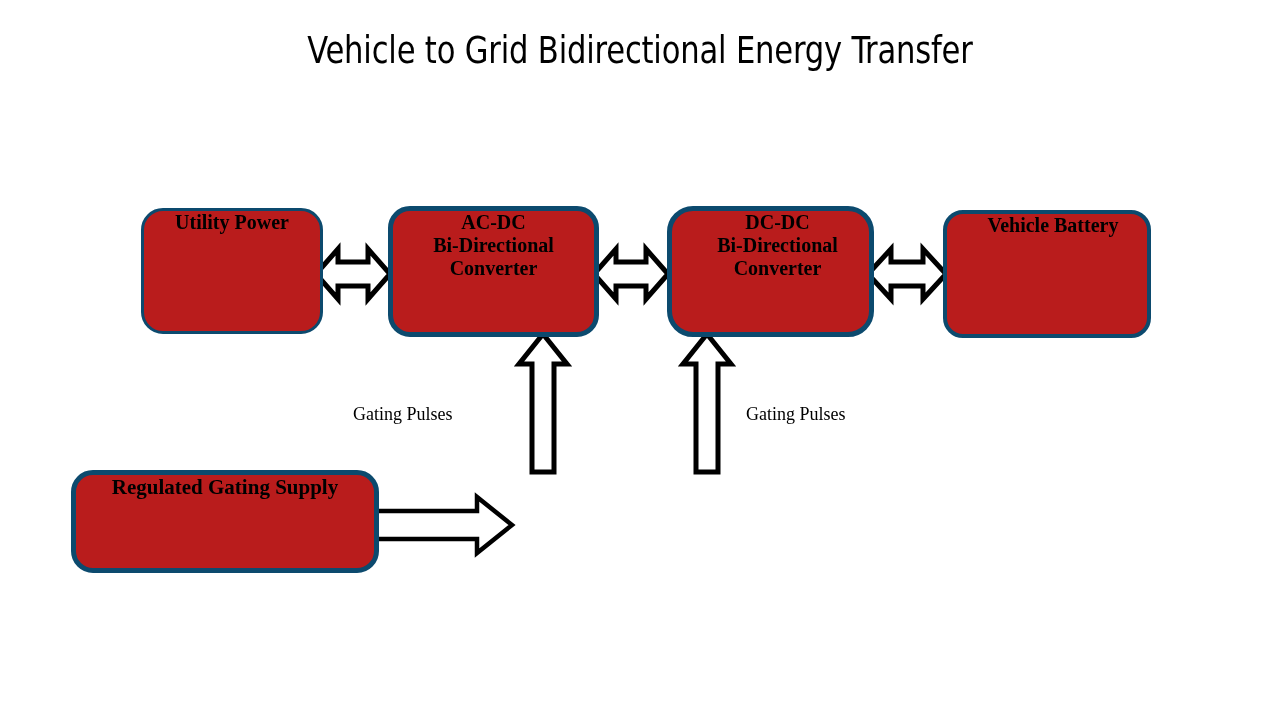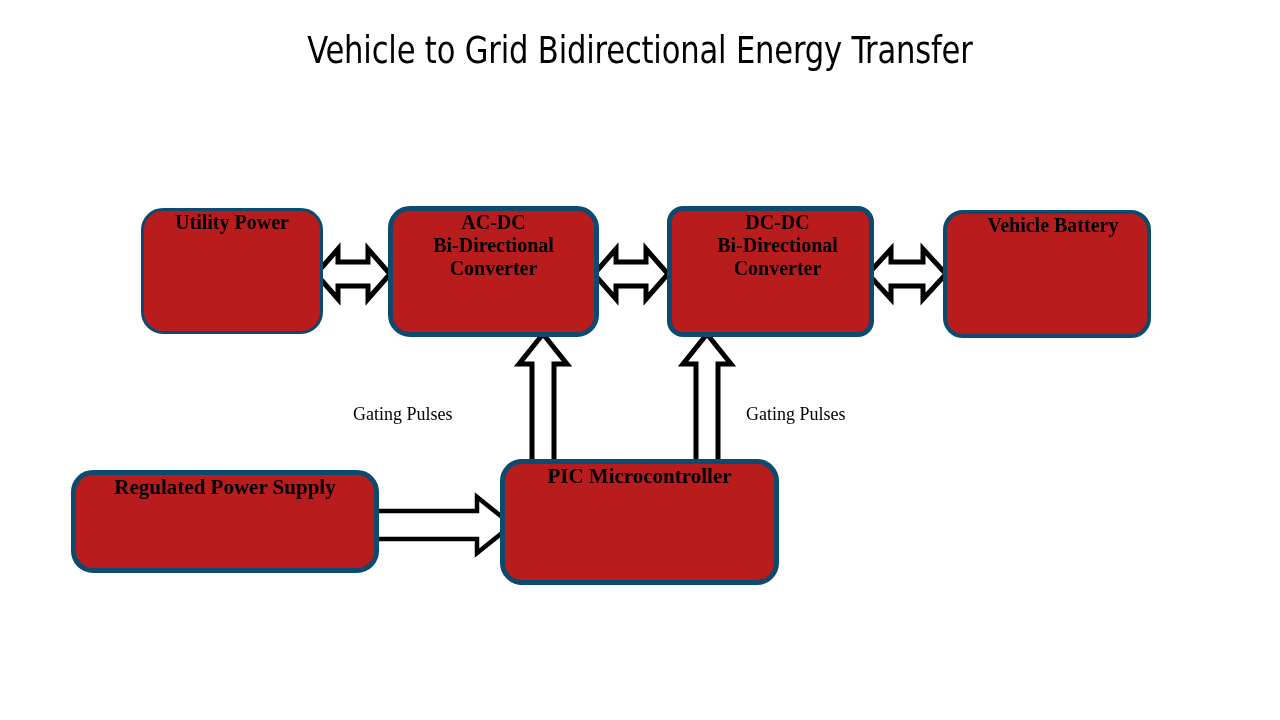--- a/index.html
+++ b/index.html
@@ -52,21 +52,21 @@
   #node-utility-grid {
     left: 141px; top: 208px; width: 182px; height: 126px;
     border-width: 3px; border-radius: 22px; font-size: 20px;
   }
   #node-acdc {
     left: 388px; top: 206px; width: 211px; height: 131px;
     border-width: 5px; border-radius: 22px; font-size: 20px;
   }
   #node-dcdc {
     left: 667px; top: 206px; width: 207px; height: 131px;
-    border-width: 5px; border-radius: 16px; font-size: 20px; padding-left: 14px;
+    border-width: 5px; border-radius: 26px; font-size: 20px; padding-left: 14px;
   }
   #node-vehicle-battery {
     left: 943px; top: 210px; width: 208px; height: 128px;
     border-width: 4px; border-radius: 20px; font-size: 20px; padding-left: 12px;
   }
   #node-power-supply {
     left: 71px; top: 470px; width: 308px; height: 103px;
     border-width: 5px; border-radius: 22px; font-size: 21px;
   }
   #node-pic {
@@ -148,24 +148,21 @@
     <span class="node-label">DC-DC
 Bi-Directional
 Converter</span>
   </div>
 
   <div class="node" id="node-vehicle-battery">
     <span class="node-label">Vehicle Battery</span>
   </div>
 
   <div class="node" id="node-power-supply">
-    <span class="node-label">Regulated Power Supply</span>
+    <span class="node-label">Regulated Gating Supply</span>
   </div>
 
-  <div class="node" id="node-pic">
-    <span class="node-label">PIC Microcontroller</span>
-  </div>
 
   <div class="edge-label" id="label-gating-left">Gating Pulses</div>
 
   <div class="edge-label" id="label-gating-right">Gating Pulses</div>
 
 </div>
 
 </body></html>

